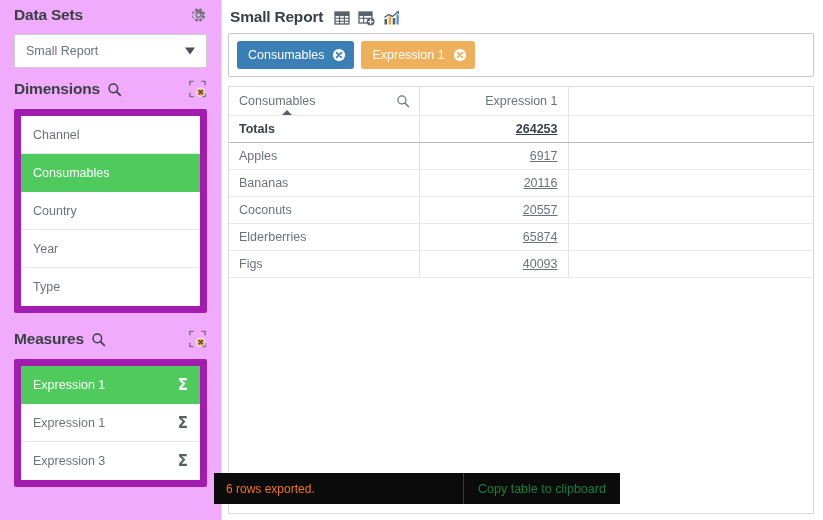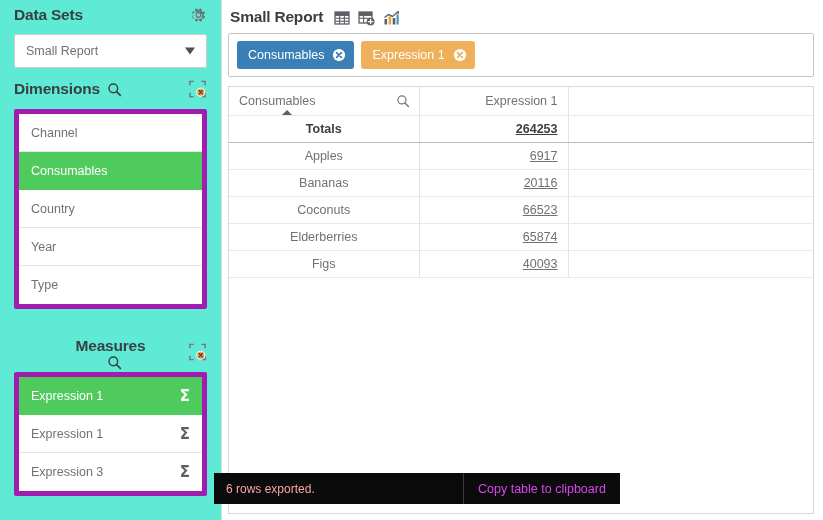--- a/index.html
+++ b/index.html
@@ -13,21 +13,21 @@
     position: relative;
     width: 823px; height: 520px;
     background: #ffffff;
   }
 
   
   #sidebar {
     position: absolute;
     left: 0; top: 0;
     width: 222px; height: 520px;
-    background: #5eead4;
+    background: #f0abfc;
     border-right: 1px solid #dddddd;
     box-sizing: border-box;
   }
   .panel-header {
     display: flex;
     align-items: center;
     height: 30px;
     margin: 0 14px;
     position: relative;
   }
@@ -75,21 +75,21 @@
     transform: translateY(-50%);
     width: 0; height: 0;
     border-left: 5.5px solid transparent;
     border-right: 5.5px solid transparent;
     border-top: 7px solid #4a4f54;
   }
 
   
   .list-box {
     margin: 5px 14px 0 14px;
-    border: 5px solid #a21caf;
+    border: 7px solid #a21caf;
     border-radius: 2px;
     background: #ffffff;
     box-sizing: border-box;
     overflow: hidden;
   }
   .list-row {
     position: relative;
     height: 38px;
     display: flex;
     align-items: center;
@@ -208,21 +208,21 @@
     padding: 0 10px;
     box-sizing: border-box;
     overflow: hidden;
     white-space: nowrap;
   }
   table.data-table th { height: 28px; position: relative; }
   table.data-table th.dim-head { text-align: left; }
   table.data-table th.meas-head { text-align: right; }
   table.data-table th.pad-head { border-right: none; }
   table.data-table td.pad-cell { border-right: none; }
-  table.data-table td.dim-cell { text-align: center; }
+  table.data-table td.dim-cell { text-align: left; }
   table.data-table td.meas-cell { text-align: right; text-decoration: underline; }
 
   .th-search {
     position: absolute;
     right: 9px; top: 50%;
     transform: translateY(-50%);
     cursor: pointer;
     display: inline-flex;
   }
   .sort-caret {
@@ -245,31 +245,31 @@
     left: 214px; top: 473px;
     height: 31px;
     display: flex;
     align-items: stretch;
     background: #0b0b0b;
     z-index: 20;
   }
   #toast .toast-msg {
     display: flex;
     align-items: center;
-    color: #fca5a5;
+    color: #f97316;
     font-size: 12px;
     padding: 0 10px 0 12px;
     width: 249px;
     box-sizing: border-box;
   }
   #toast .toast-action {
     display: flex;
     align-items: center;
     justify-content: center;
-    color: #d946ef;
+    color: #15803d;
     font-size: 12.5px;
     padding: 0 14px;
     border-left: 1px solid #3a3a3a;
     cursor: pointer;
   }
 </style>
 </head>
 <body>
 
 <div id="app">
@@ -319,21 +319,21 @@
         <span class="row-label">Country</span>
       </div>
       <div class="list-row">
         <span class="row-label">Year</span>
       </div>
       <div class="list-row">
         <span class="row-label">Type</span>
       </div>
     </div>
 
-    <div class="panel-header" style="margin-top:28px;flex-direction:column;">
+    <div class="panel-header" style="margin-top:11px;">
       <span class="panel-title">Measures</span>
       <span class="hdr-search">
         <svg width="15" height="15" viewBox="0 0 18 18">
           <circle cx="7.6" cy="7.6" r="5.2" fill="none" stroke="#3a3f44" stroke-width="1.7"></circle>
           <line x1="11.5" y1="11.5" x2="16" y2="16" stroke="#3a3f44" stroke-width="1.9" stroke-linecap="round"></line>
         </svg>
       </span>
       <span class="hdr-right">
         <svg width="19" height="19" viewBox="0 0 20 20">
           <path d="M2 6V2h4M14 2h4v4M18 14v4h-4M6 18H2v-4" fill="none" stroke="#7b6f84" stroke-width="1.5"></path>
@@ -459,21 +459,21 @@
             <td class="meas-cell">6917</td>
             <td class="pad-cell"></td>
           </tr>
           <tr>
             <td class="dim-cell">Bananas</td>
             <td class="meas-cell">20116</td>
             <td class="pad-cell"></td>
           </tr>
           <tr>
             <td class="dim-cell">Coconuts</td>
-            <td class="meas-cell">66523</td>
+            <td class="meas-cell">20557</td>
             <td class="pad-cell"></td>
           </tr>
           <tr>
             <td class="dim-cell">Elderberries</td>
             <td class="meas-cell">65874</td>
             <td class="pad-cell"></td>
           </tr>
           <tr>
             <td class="dim-cell">Figs</td>
             <td class="meas-cell">40093</td>

